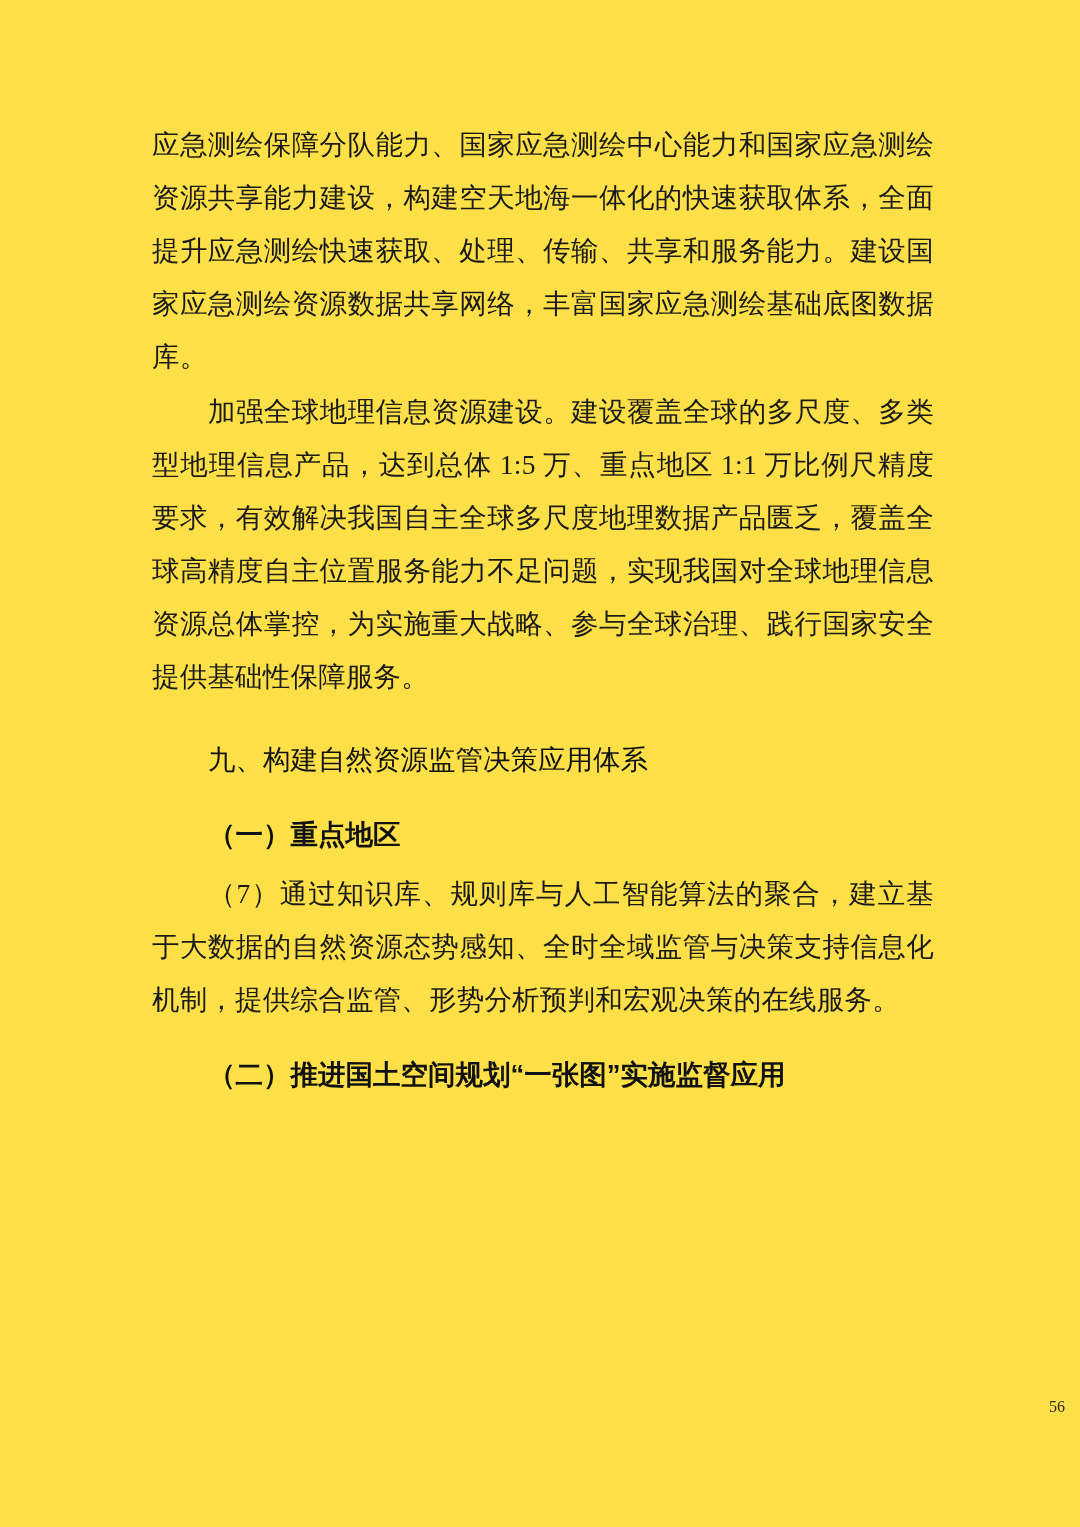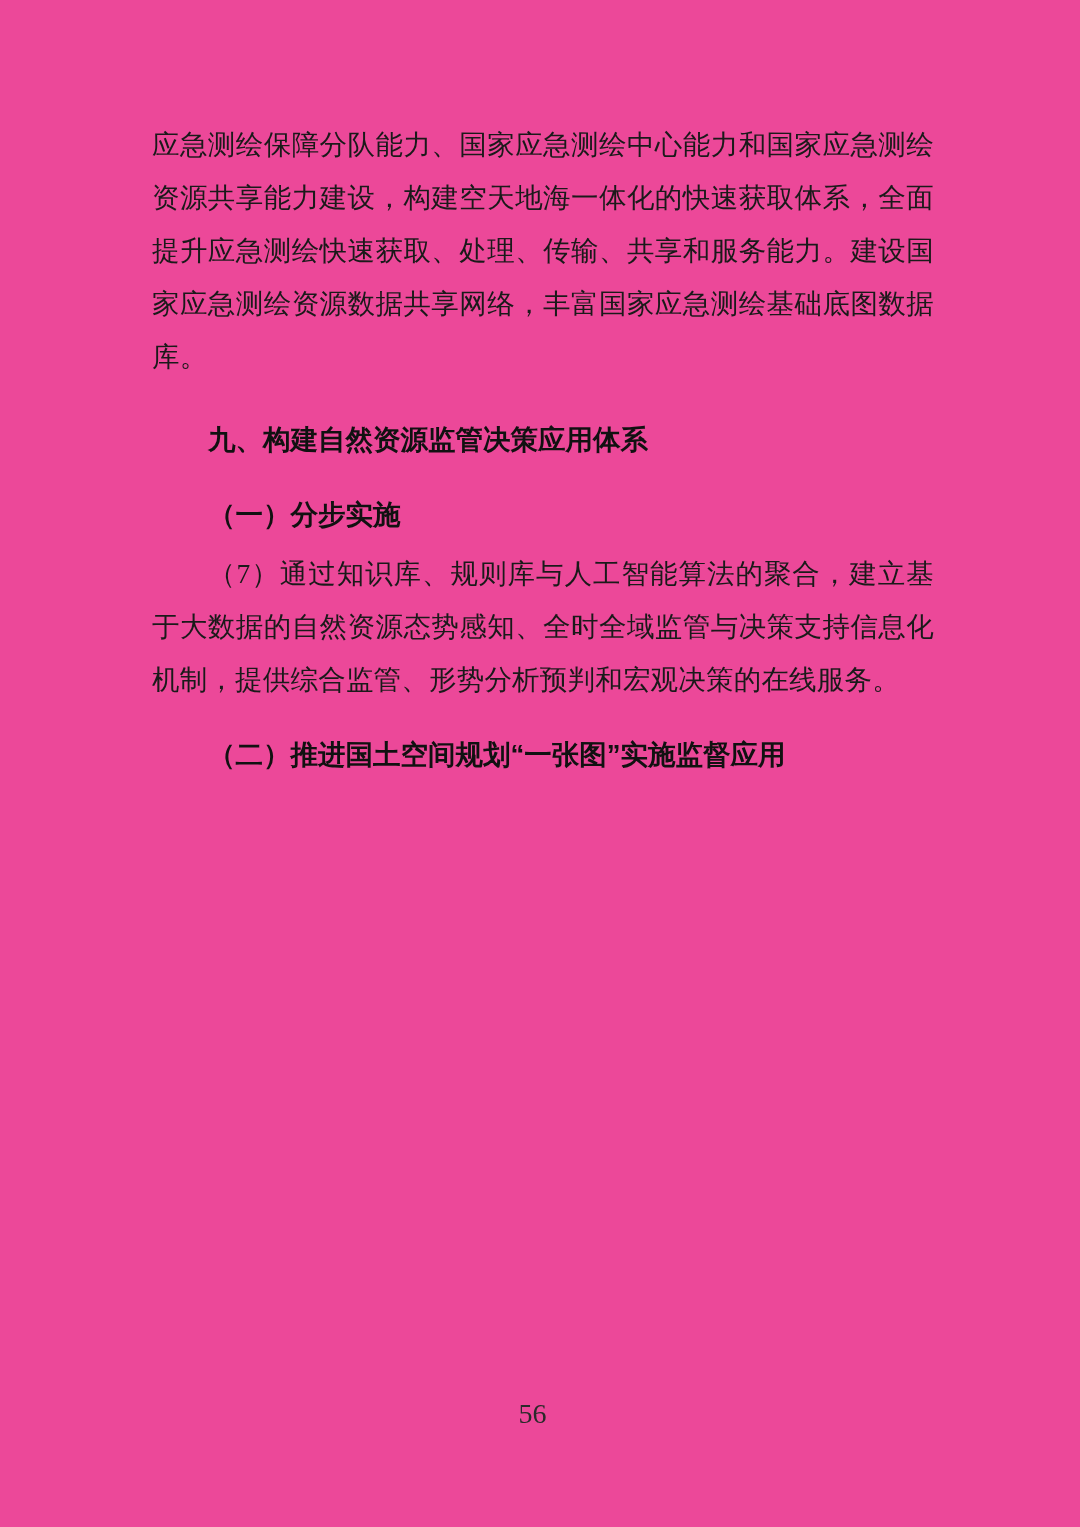--- a/index.html
+++ b/index.html
@@ -4,21 +4,21 @@
 <style>
   html, body {
     margin: 0;
     padding: 0;
     background: #ffffff;
   }
   .page {
     position: relative;
     width: 1080px;
     height: 1527px;
-    background: #ec4899;
+    background: #fde047;
     margin: 0 auto;
     overflow: hidden;
     font-family: "Liberation Serif", "DejaVu Serif", serif;
     color: #1b1b1b;
   }
   .content {
     position: absolute;
     left: 152px;
     top: 118px;
     width: 782px;
@@ -32,58 +32,59 @@
     letter-spacing: 0.2px;
     color: #1a1a1a;
   }
   p.indent {
     text-indent: 56px;
   }
   h2.section-heading {
     margin: 30px 0 14px 0;
     font-size: 27.5px;
     line-height: 53px;
-    font-weight: bold;
+    font-weight: normal;
     text-indent: 56px;
     color: #111111;
     font-family: "Liberation Sans", "DejaVu Sans", sans-serif;
   }
   h3.sub-heading {
     margin: 22px 0 6px 0;
     font-size: 27.5px;
     line-height: 53px;
     font-weight: bold;
     text-indent: 56px;
     color: #111111;
     font-family: "Liberation Sans", "DejaVu Sans", sans-serif;
   }
   .page-number {
     position: absolute;
     left: 0;
     right: 15px;
     top: 1398px;
-    text-align: center;
-    font-size: 28px;
+    text-align: right;
+    font-size: 16px;
     color: #2a2a2a;
     font-family: "Liberation Serif", "DejaVu Serif", serif;
   }
 </style>
 </head>
 <body>
 
 <div class="page">
 
   <div class="content">
 
     <p class="body-text">应急测绘保障分队能力、国家应急测绘中心能力和国家应急测绘资源共享能力建设，构建空天地海一体化的快速获取体系，全面提升应急测绘快速获取、处理、传输、共享和服务能力。建设国家应急测绘资源数据共享网络，丰富国家应急测绘基础底图数据库。</p>
 
+    <p class="body-text indent">加强全球地理信息资源建设。建设覆盖全球的多尺度、多类型地理信息产品，达到总体 1:5 万、重点地区 1:1 万比例尺精度要求，有效解决我国自主全球多尺度地理数据产品匮乏，覆盖全球高精度自主位置服务能力不足问题，实现我国对全球地理信息资源总体掌控，为实施重大战略、参与全球治理、践行国家安全提供基础性保障服务。</p>
 
     <h2 class="section-heading">九、构建自然资源监管决策应用体系</h2>
 
-    <h3 class="sub-heading">（一）分步实施</h3>
+    <h3 class="sub-heading">（一）重点地区</h3>
 
 
     <p class="body-text indent">（7）通过知识库、规则库与人工智能算法的聚合，建立基于大数据的自然资源态势感知、全时全域监管与决策支持信息化机制，提供综合监管、形势分析预判和宏观决策的在线服务。</p>
 
 
     <h3 class="sub-heading">（二）推进国土空间规划“一张图”实施监督应用</h3>
 
   </div>
 
   <div class="page-number">56</div>

